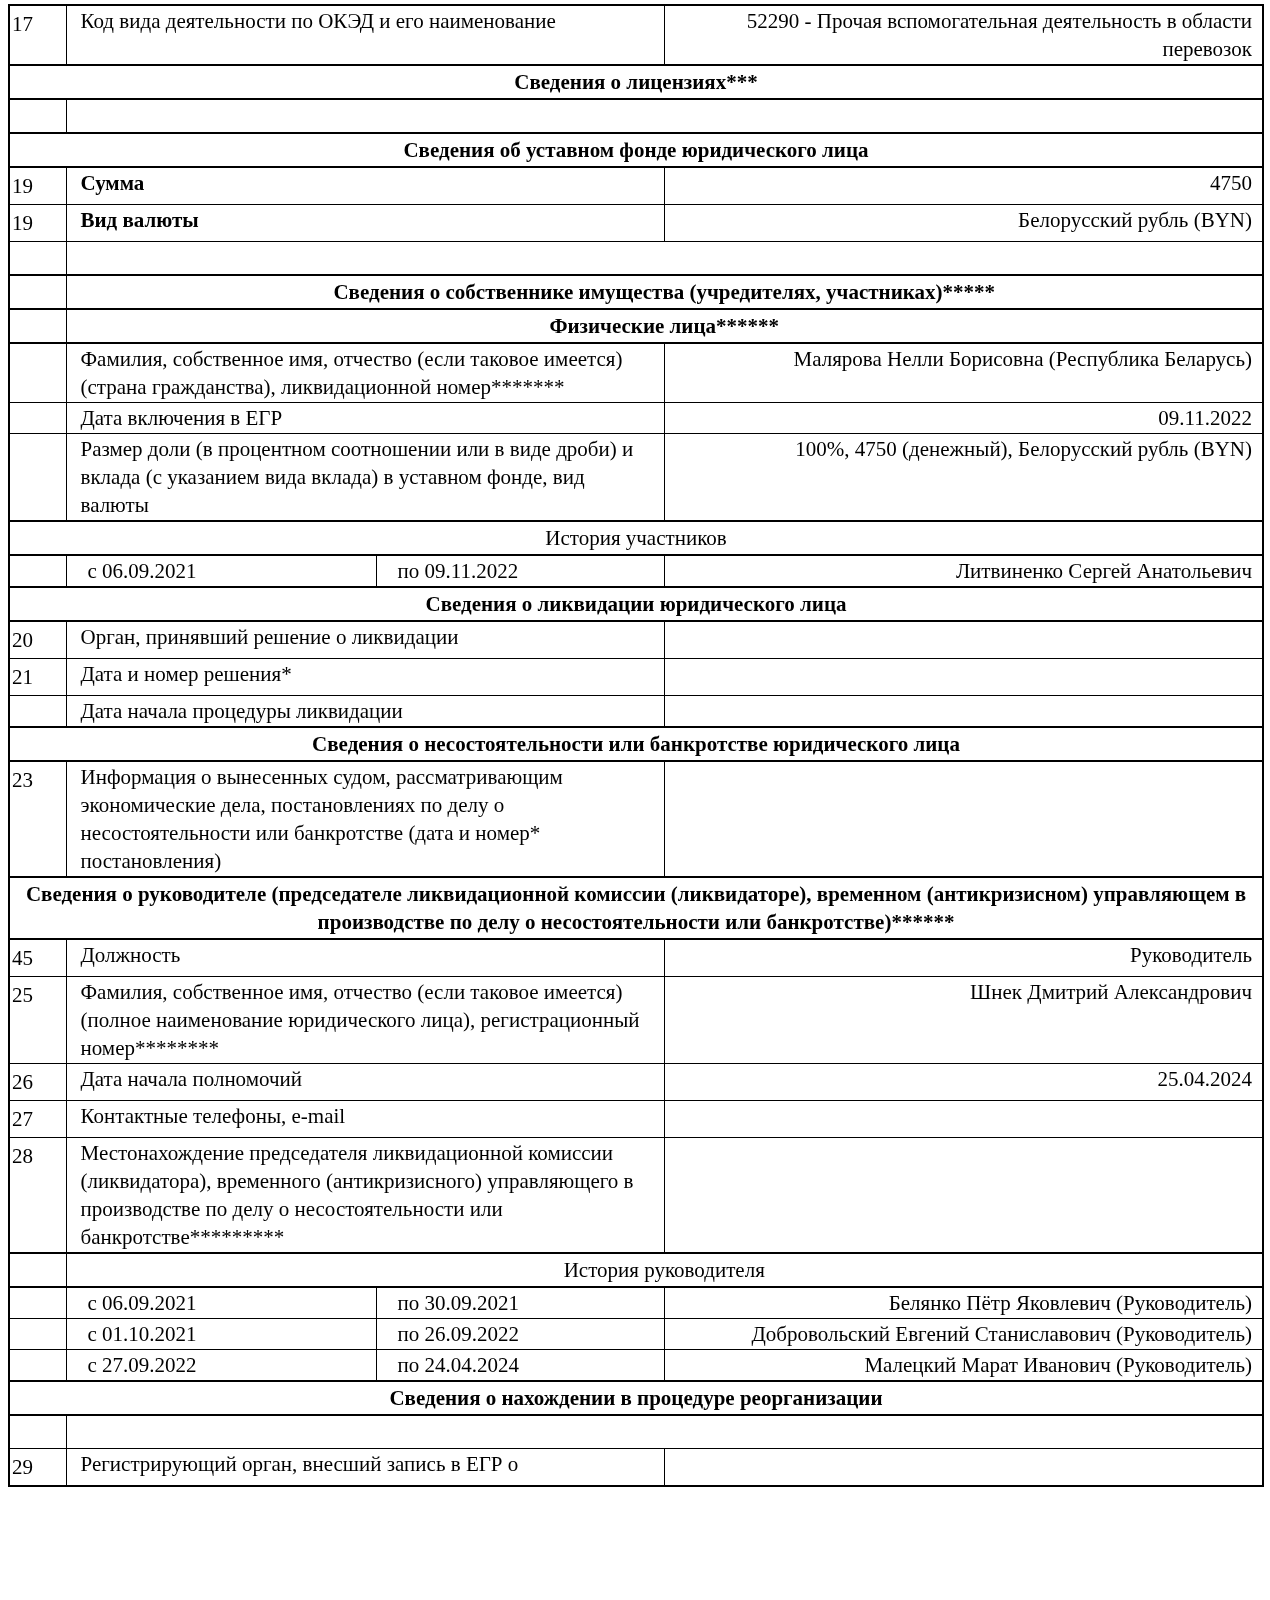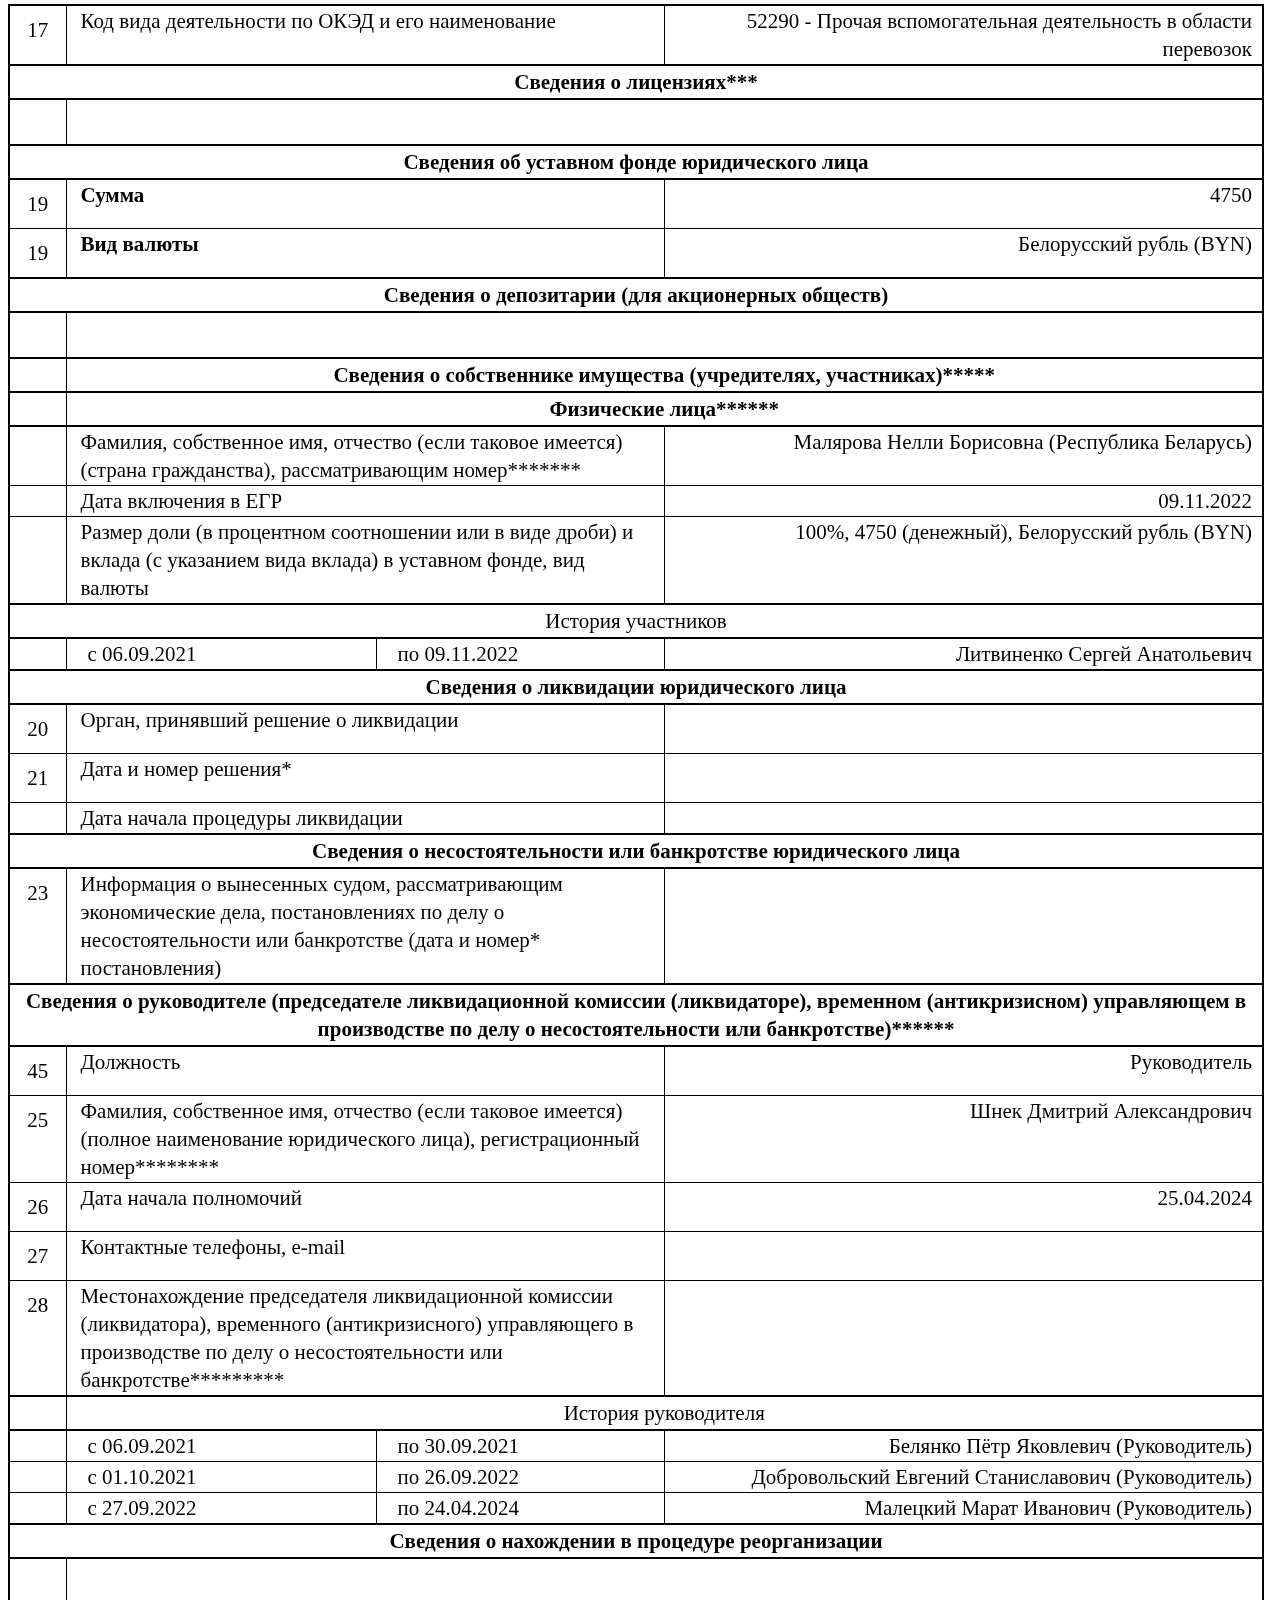--- a/index.html
+++ b/index.html
@@ -24,22 +24,22 @@
   td {
     border: 1px solid #000000;
     vertical-align: top;
     font-size: 21px;
     line-height: 28px;
     padding: 1px 10px 1px 14px;
     overflow: hidden;
     word-wrap: break-word;
   }
   td.num {
-    text-align: center;
-    padding: 10px 2px;
+    text-align: left;
+    padding: 4px 2px;
   }
   td.value { padding-left: 19px; text-align: right; }
   tr.section td {
     text-align: center;
     font-weight: bold;
     border-top-width: 2px;
     border-bottom-width: 2px;
     padding: 2px 8px;
   }
   tr.section.plain td { font-weight: normal; }
@@ -76,38 +76,35 @@
       <tr class="item">
         <td class="num">19</td>
         <td class="label bold" colspan="2">Сумма</td>
         <td class="value">4750</td>
       </tr>
       <tr class="item">
         <td class="num">19</td>
         <td class="label bold" colspan="2">Вид валюты</td>
         <td class="value">Белорусский рубль (BYN)</td>
       </tr>
-      <tr class="section">
-        <td colspan="4">Сведения о депозитарии (для акционерных обществ)</td>
-      </tr>
       <tr class="empty">
         <td class="num"></td>
         <td colspan="3"></td>
       </tr>
       <tr class="section">
         <td class="num"></td>
         <td colspan="3">Сведения о собственнике имущества (учредителях, участниках)*****</td>
       </tr>
       <tr class="section">
         <td class="num"></td>
         <td colspan="3">Физические лица******</td>
       </tr>
       <tr class="item">
         <td class="num"></td>
-        <td class="label" colspan="2">Фамилия, собственное имя, отчество (если таковое имеется) (страна гражданства), рассматривающим номер*******</td>
+        <td class="label" colspan="2">Фамилия, собственное имя, отчество (если таковое имеется) (страна гражданства), ликвидационной номер*******</td>
         <td class="value">Малярова Нелли Борисовна (Республика Беларусь)</td>
       </tr>
       <tr class="item">
         <td class="num"></td>
         <td class="label" colspan="2">Дата включения в ЕГР</td>
         <td class="value">09.11.2022</td>
       </tr>
       <tr class="item">
         <td class="num"></td>
         <td class="label" colspan="2">Размер доли (в процентном соотношении или в виде дроби) и вклада (с указанием вида вклада) в уставном фонде, вид валюты</td>

